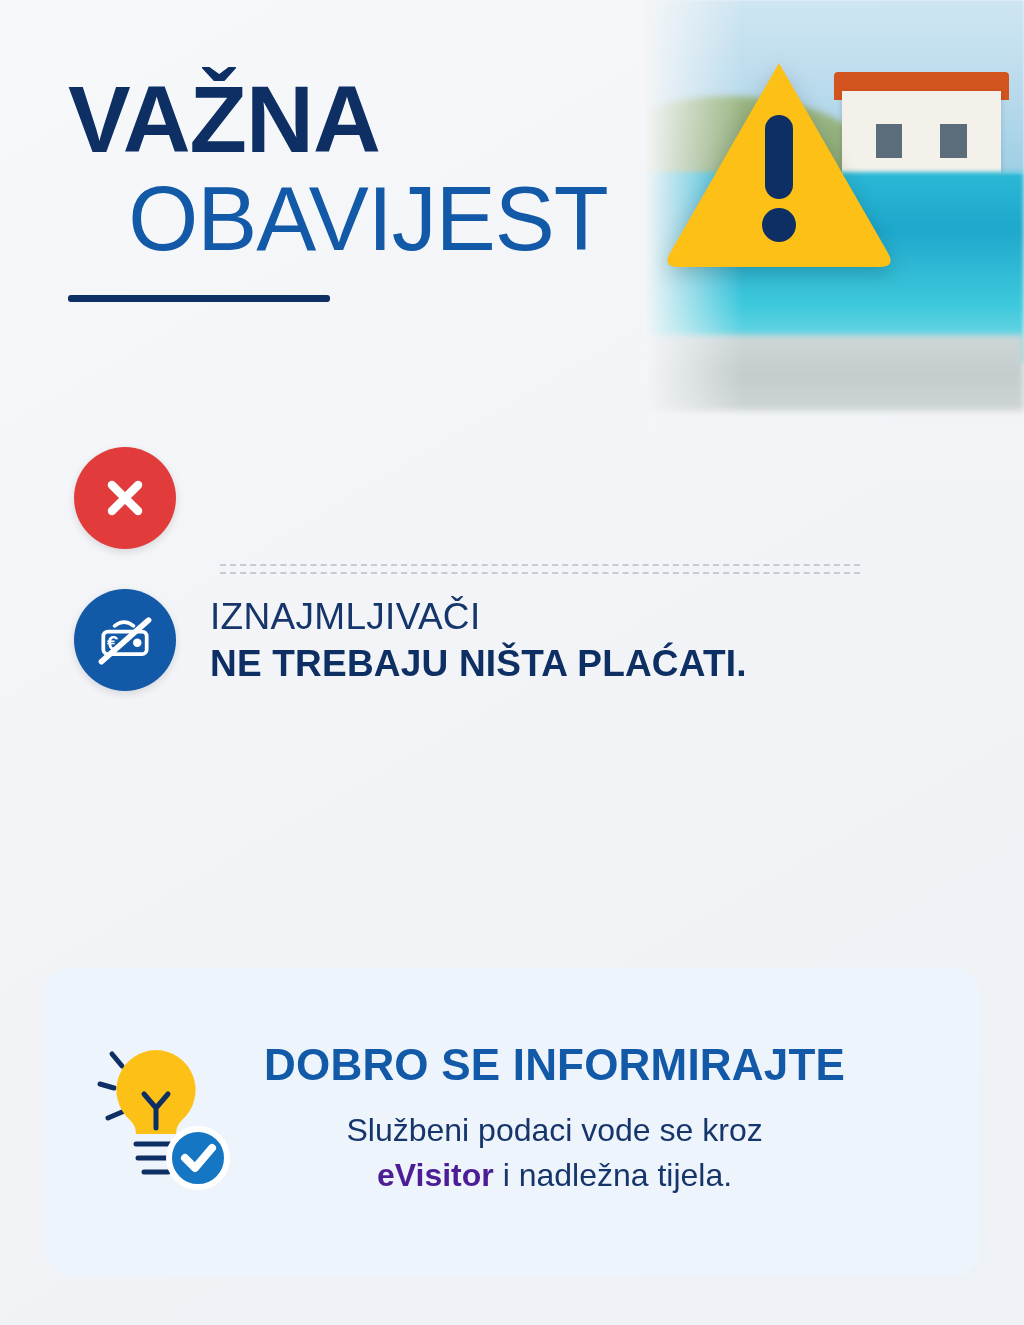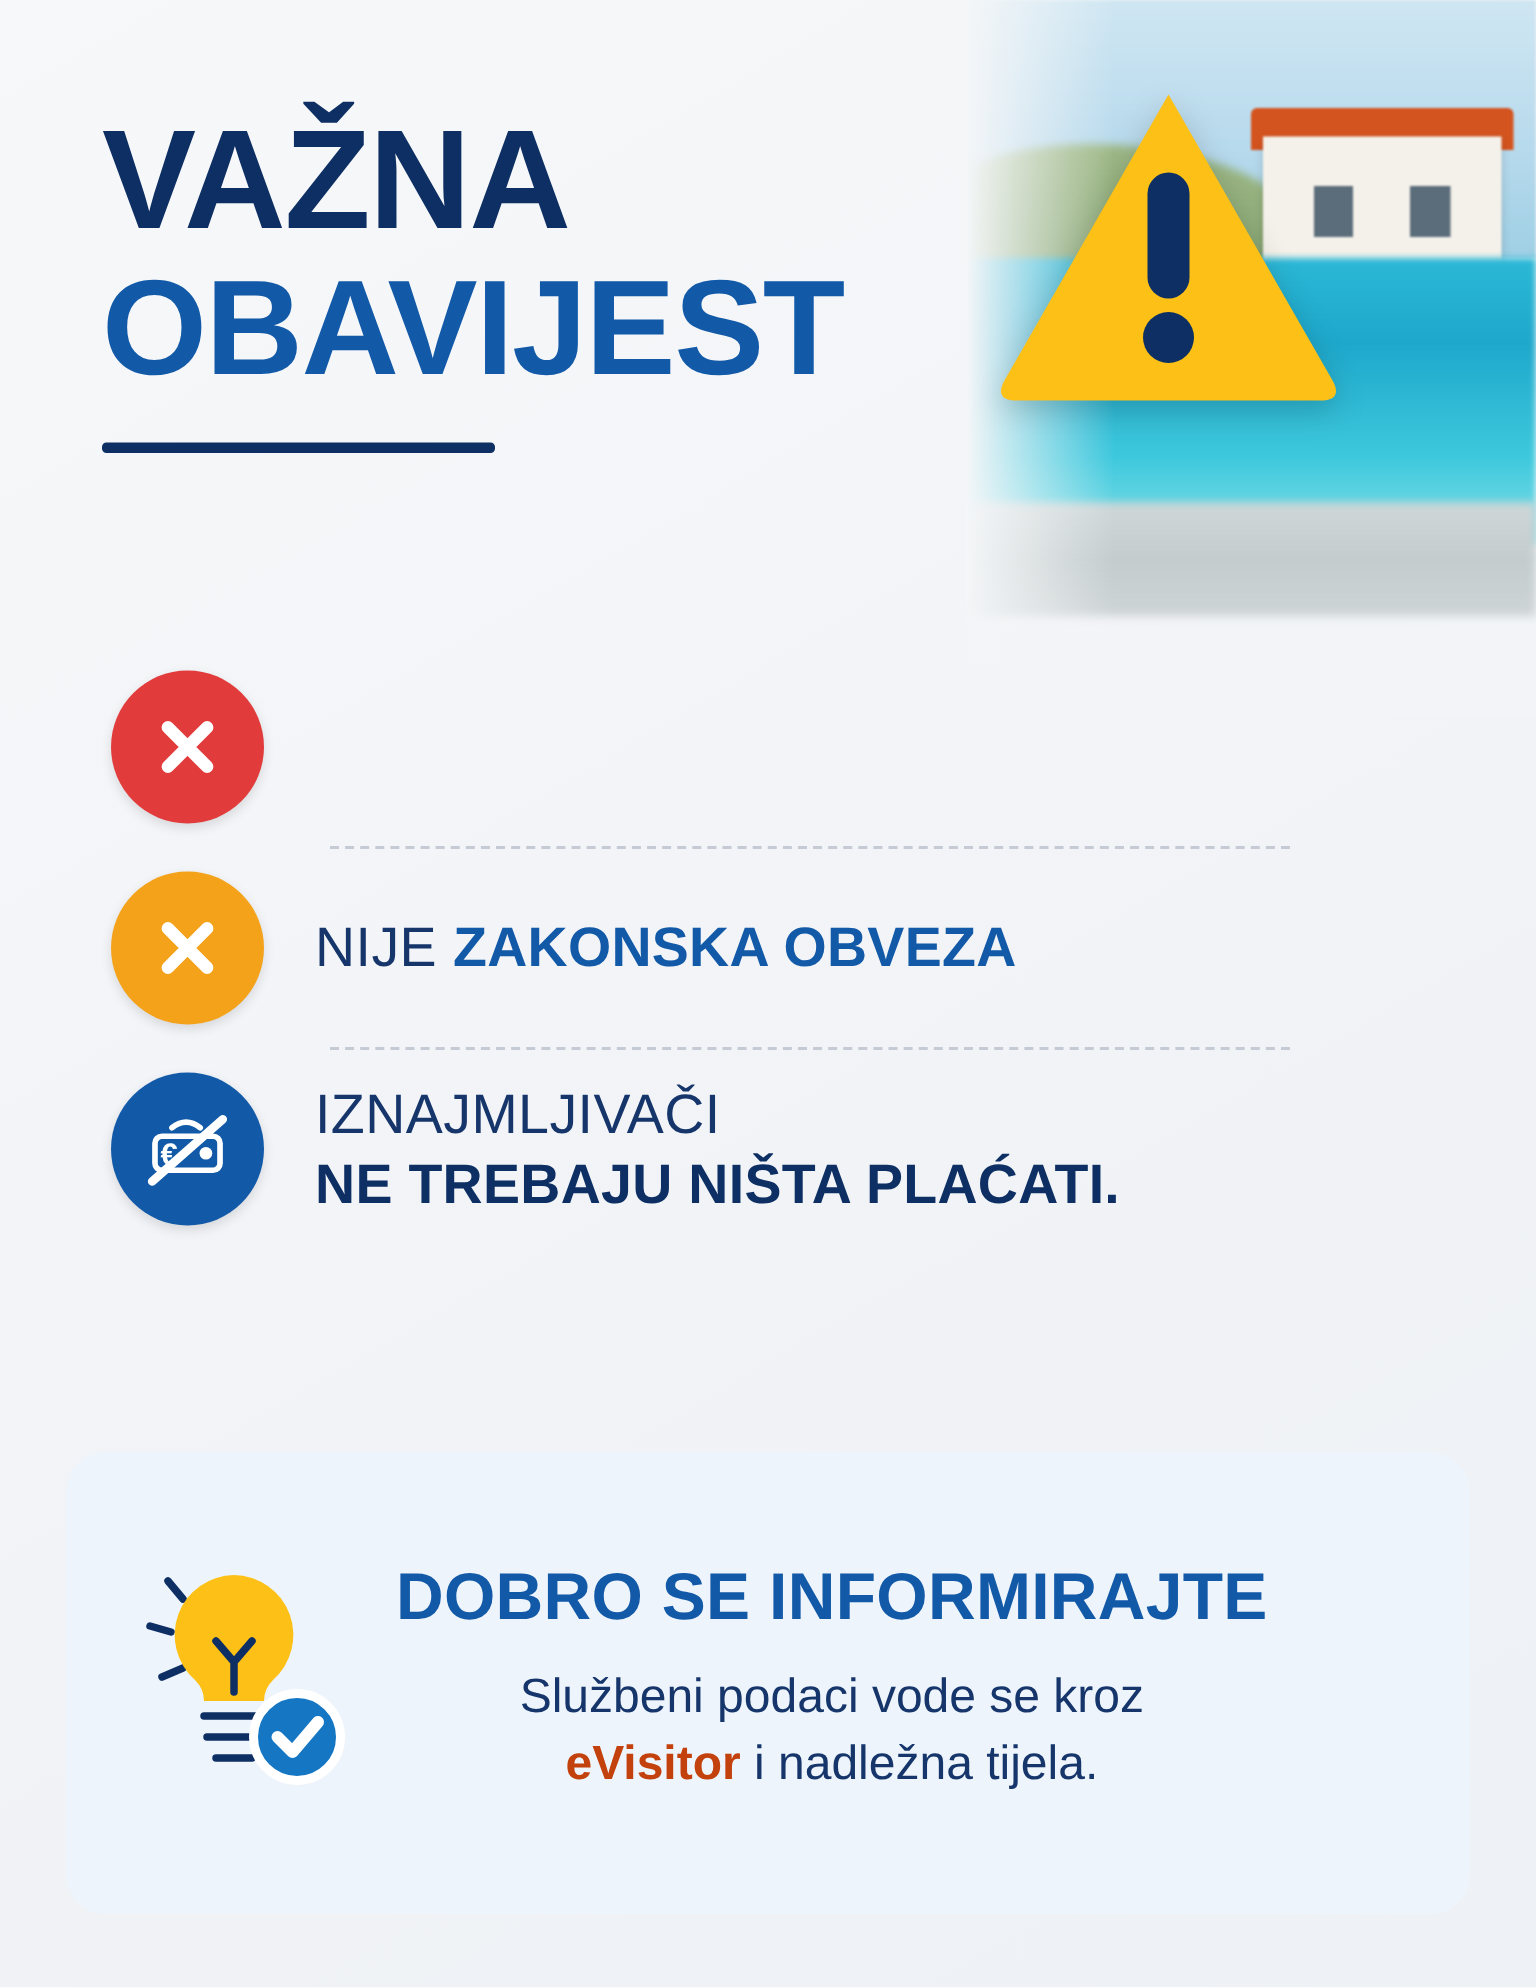--- a/index.html
+++ b/index.html
@@ -95,25 +95,26 @@
   }
   .title-line1 {
     font-size: 94px;
     font-weight: 800;
     letter-spacing: -1px;
     line-height: 0.98;
     color: #0d2f63;
   }
   .title-line2 {
     font-size: 90px;
-    font-weight: 700;
+    font-weight: 400;
     letter-spacing: -1px;
     line-height: 1.05;
     color: #1259a8;
     margin-top: 6px;
+    text-align: center;
   }
   .title-rule {
     margin-top: 28px;
     width: 262px;
     height: 7px;
     background: #0d2f63;
     border-radius: 3px;
   }
 
   
@@ -185,21 +186,21 @@
     color: #1259a8;
     letter-spacing: .2px;
     margin-bottom: 18px;
   }
   .card-text {
     font-size: 32px;
     color: #16366b;
     line-height: 1.42;
     font-weight: 400;
   }
-  .card-text b { font-weight: 800; color: #c2410c; }
+  .card-text b { font-weight: 800; color: #4c1d95; }
 </style>
 </head>
 <body>
 
 <div class="poster">
 
   <div class="photo">
     <div class="sky"></div>
     <div class="hill"></div>
     <div class="roof"></div>
@@ -231,30 +232,20 @@
     <div class="row">
       <div class="badge red">
         <svg viewBox="0 0 60 60" width="56" height="56" aria-hidden="true">
           <path d="M16 16 L44 44 M44 16 L16 44" stroke="#ffffff" stroke-width="9" stroke-linecap="round"></path>
         </svg>
       </div>
     </div>
 
     <div class="divider"></div>
 
-    <div class="row">
-      <div class="badge orange">
-        <svg viewBox="0 0 60 60" width="56" height="56" aria-hidden="true">
-          <path d="M16 16 L44 44 M44 16 L16 44" stroke="#ffffff" stroke-width="9" stroke-linecap="round"></path>
-        </svg>
-      </div>
-      <div class="row-text">
-        <span class="light">NIJE </span><span class="bold accent">ZAKONSKA OBVEZA</span>
-      </div>
-    </div>
 
     <div class="divider"></div>
 
     <div class="row">
       <div class="badge blue">
         <svg viewBox="0 0 70 70" width="66" height="66" aria-hidden="true">
           <rect x="12" y="26" width="46" height="24" rx="5" fill="none" stroke="#ffffff" stroke-width="4"></rect>
           <circle cx="48" cy="38" r="4.5" fill="#ffffff"></circle>
           <path d="M24 20 q10 -8 20 0" fill="none" stroke="#ffffff" stroke-width="4" stroke-linecap="round"></path>
           <text x="16" y="46" font-family="'Liberation Sans',sans-serif" font-size="22" font-weight="bold" fill="#ffffff">€</text>

